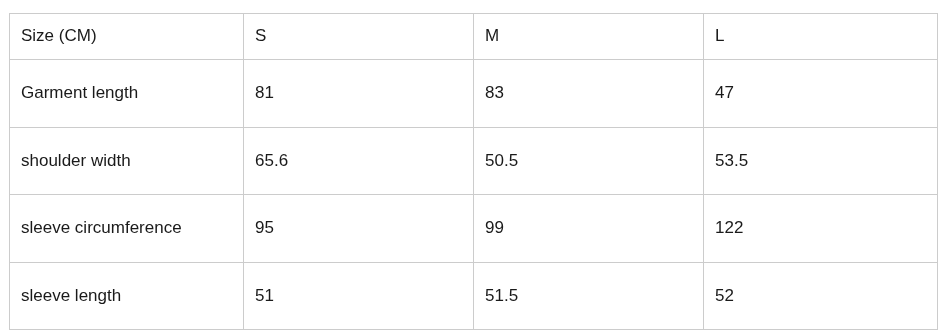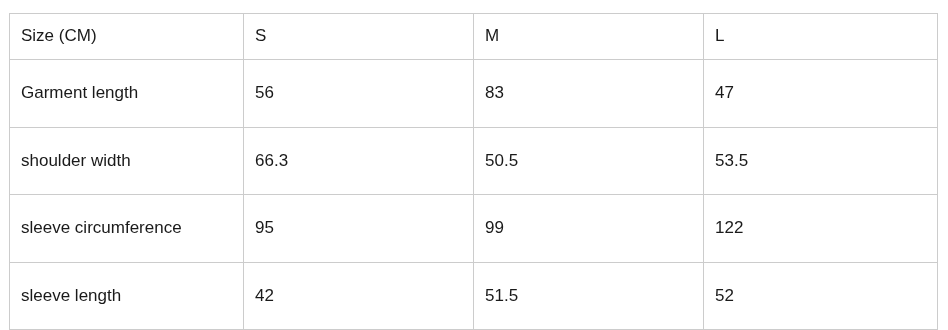--- a/index.html
+++ b/index.html
@@ -65,38 +65,38 @@
       <tr>
         <th>Size (CM)</th>
         <th>S</th>
         <th>M</th>
         <th>L</th>
       </tr>
     </thead>
     <tbody>
       <tr>
         <td>Garment length</td>
-        <td>56</td>
+        <td>81</td>
         <td>83</td>
         <td>47</td>
       </tr>
       <tr>
         <td>shoulder width</td>
-        <td>66.3</td>
+        <td>65.6</td>
         <td>50.5</td>
         <td>53.5</td>
       </tr>
       <tr>
         <td>sleeve circumference</td>
         <td>95</td>
         <td>99</td>
         <td>122</td>
       </tr>
       <tr>
         <td>sleeve length</td>
-        <td>42</td>
+        <td>51</td>
         <td>51.5</td>
         <td>52</td>
       </tr>
     </tbody>
   </table>
 
 </div>
 
 </body></html>

